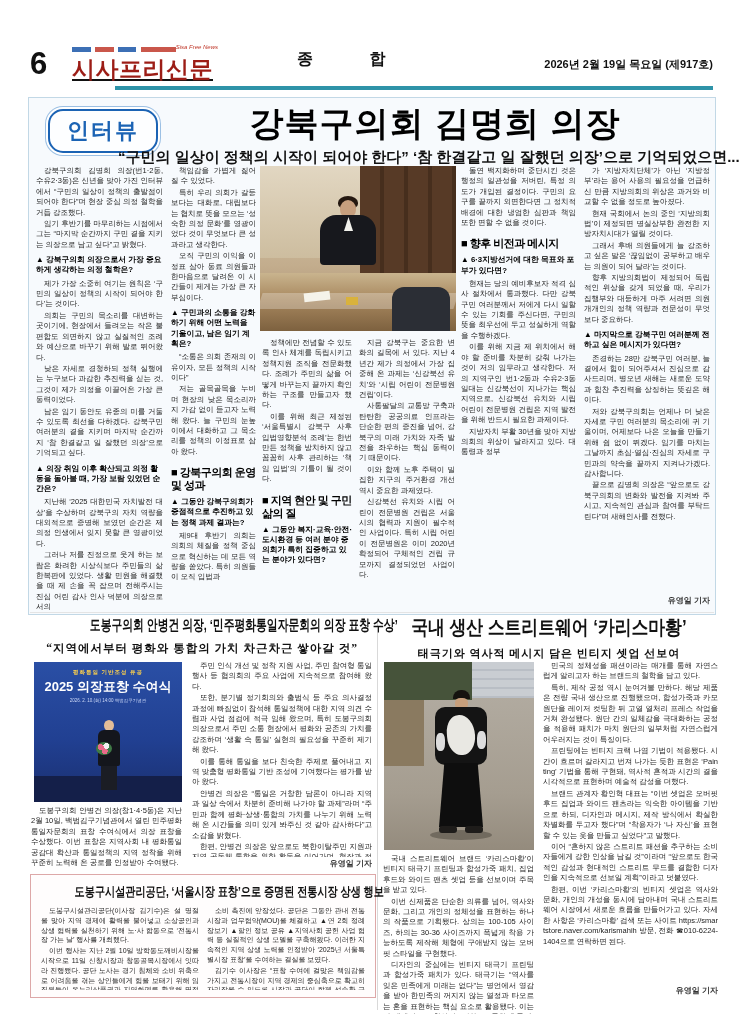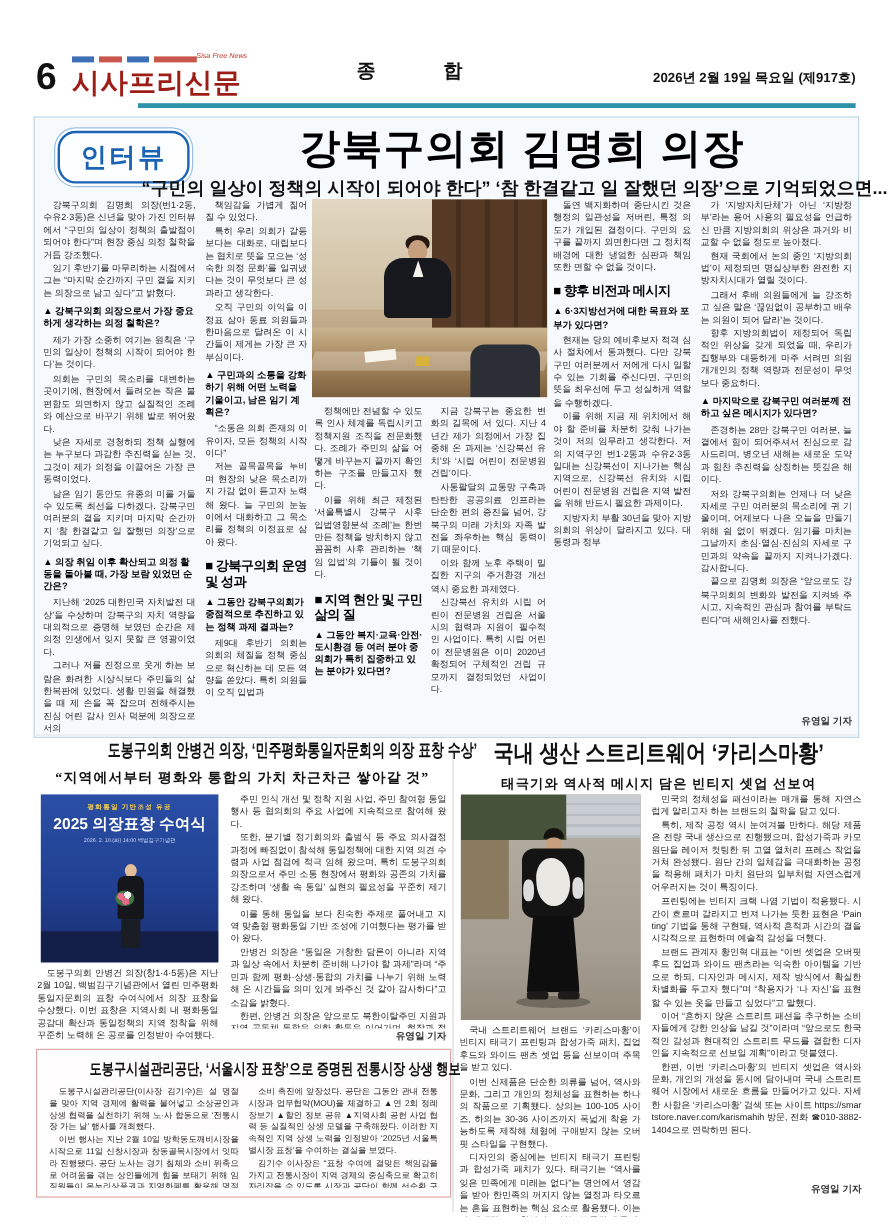--- a/index.html
+++ b/index.html
@@ -3,21 +3,21 @@
 <meta charset="utf-8">
 <style>
   html,body{margin:0;padding:0;}
   body{
     position:relative;width:743px;height:1025px;background:#ffffff;
     font-family:"Liberation Sans",sans-serif;color:#111;overflow:hidden;
   }
   .abs{position:absolute;}
   
   .page-num{left:30px;top:46px;font-size:31px;font-weight:900;letter-spacing:-1px;}
-  .masthead{left:60px;top:47px;width:150px;}
+  .masthead{left:72px;top:47px;width:150px;text-decoration:underline;}
   .masthead .deco{height:5px;width:104px;margin-bottom:2px;opacity:.85;
     background:linear-gradient(90deg,#1a56a8 0 18%,transparent 18% 22%,#c0392b 22% 40%,transparent 40% 44%,#1a56a8 44% 62%,transparent 62% 66%,#c0392b 66% 100%);}
   .masthead .tagline{position:absolute;right:4px;top:-3px;font-size:6px;font-style:italic;color:#c0392b;}
   .masthead .mtitle{font-size:23px;font-weight:900;color:#9c1d16;letter-spacing:.5px;white-space:nowrap;}
   .section-title{left:271px;top:49px;width:200px;text-align:left;font-size:16px;font-weight:900;letter-spacing:26px;text-indent:26px;white-space:nowrap;}
   .date-issue{left:430px;top:57px;width:283px;text-align:right;font-size:11px;font-weight:700;}
   .teal-rule{left:115px;top:86px;width:598px;height:4px;background:#2e93a8;}
   
   .iv-box{left:28px;top:97px;width:686px;height:516px;border:1px solid #c2d8e6;background:#f7fafd;}
   .iv-badge{left:48px;top:109px;width:106px;height:40px;border:2.5px solid #1b63b4;border-radius:15px;
@@ -132,21 +132,21 @@
     <p>제가 가장 소중히 여기는 원칙은 ‘구민의 일상이 정책의 시작이 되어야 한다’는 것이다.</p>
     <p>의회는 구민의 목소리를 대변하는 곳이기에, 현장에서 들려오는 작은 불편함도 외면하지 않고 실질적인 조례와 예산으로 바꾸기 위해 발로 뛰어왔다.</p>
     <p>낮은 자세로 경청하되 정책 실행에는 누구보다 과감한 추진력을 싣는 것, 그것이 제가 의정을 이끌어온 가장 큰 동력이었다.</p>
     <p>남은 임기 동안도 유종의 미를 거둘 수 있도록 최선을 다하겠다. 강북구민 여러분의 곁을 지키며 마지막 순간까지 ‘참 한결같고 일 잘했던 의장’으로 기억되고 싶다.</p>
     <h4>▲ 의장 취임 이후 확산되고 의정 활동을 돌아볼 때, 가장 보람 있었던 순간은?</h4>
     <p>지난해 ‘2025 대한민국 자치발전 대상’을 수상하며 강북구의 자치 역량을 대외적으로 증명해 보였던 순간은 제 의정 인생에서 잊지 못할 큰 영광이었다.</p>
     <p>그러나 저를 진정으로 웃게 하는 보람은 화려한 시상식보다 주민들의 삶 한복판에 있었다. 생활 민원을 해결했을 때 제 손을 꼭 잡으며 전해주시는 진심 어린 감사 인사 덕분에 의장으로서의</p>
   </div>
 <div class="ncol" style="left:171px;top:166px;width:85px;height:446px;">
     <p>책임감을 가볍게 짊어질 수 있었다.</p>
-    <p>특히 우리 의회가 갈등보다는 대화로, 대립보다는 협치로 뜻을 모으는 ‘성숙한 의정 문화’를 일궈냈다는 것이 무엇보다 큰 성과라고 생각한다.</p>
+    <p>특히 우리 의회가 갈등보다는 대화로, 대립보다는 협치로 뜻을 모으는 ‘성숙한 의정 문화’를 영광이었다 것이 무엇보다 큰 성과라고 생각한다.</p>
     <p>오직 구민의 이익을 이정표 삼아 동료 의원들과 한마음으로 달려온 이 시간들이 제게는 가장 큰 자부심이다.</p>
     <h4>▲ 구민과의 소통을 강화하기 위해 어떤 노력을 기울이고, 남은 임기 계획은?</h4>
     <p>“소통은 의회 존재의 이유이자, 모든 정책의 시작이다”</p>
     <p>저는 골목골목을 누비며 현장의 낮은 목소리까지 가감 없이 듣고자 노력해 왔다. 늘 구민의 눈높이에서 대화하고 그 목소리를 정책의 이정표로 삼아 왔다.</p>
     <h3>■ 강북구의회 운영 및 성과</h3>
     <h4>▲ 그동안 강북구의회가 중점적으로 추진하고 있는 정책 과제 결과는?</h4>
     <p>제9대 후반기 의회는 의회의 체질을 정책 중심으로 혁신하는 데 모든 역량을 쏟았다. 특히 의원들이 오직 입법과</p>
   </div>
 <div class="ncol" style="left:262px;top:338px;width:90px;height:272px;">
     <p>정책에만 전념할 수 있도록 인사 체계를 독립시키고 정책지원 조직을 전문화했다. 조례가 주민의 삶을 어떻게 바꾸는지 끝까지 확인하는 구조를 만들고자 했다.</p>
@@ -250,15 +250,15 @@
     <p>국내 스트리트웨어 브랜드 ‘카리스마황’이 빈티지 태극기 프린팅과 합성가죽 패치, 집업 후드와 와이드 팬츠 셋업 등을 선보이며 주목을 받고 있다.</p>
     <p>이번 신제품은 단순한 의류를 넘어, 역사와 문화, 그리고 개인의 정체성을 표현하는 하나의 작품으로 기획됐다. 상의는 100-105 사이즈, 하의는 30-36 사이즈까지 폭넓게 착용 가능하도록 제작해 체형에 구애받지 않는 오버핏 스타일을 구현했다.</p>
     <p>디자인의 중심에는 빈티지 태극기 프린팅과 합성가죽 패치가 있다. 태극기는 “역사를 잊은 민족에게 미래는 없다”는 명언에서 영감을 받아 한민족의 꺼지지 않는 열정과 타오르는 혼을 표현하는 핵심 요소로 활용됐다. 이는 전 세계적으로 확산되고 있는 K-문화 흐름 속에서 대한</p>
   </div>
 <div class="ncol" style="left:543px;top:661px;width:175px;height:320px;">
     <p>민국의 정체성을 패션이라는 매개를 통해 자연스럽게 알리고자 하는 브랜드의 철학을 담고 있다.</p>
     <p>특히, 제작 공정 역시 눈여겨볼 만하다. 해당 제품은 전량 국내 생산으로 진행됐으며, 합성가죽과 카모 원단을 레이저 컷팅한 뒤 고열 열처리 프레스 작업을 거쳐 완성됐다. 원단 간의 일체감을 극대화하는 공정을 적용해 패치가 마치 원단의 일부처럼 자연스럽게 어우러지는 것이 특징이다.</p>
     <p>프린팅에는 빈티지 크랙 나염 기법이 적용됐다. 시간이 흐르며 갈라지고 번져 나가는 듯한 표현은 ‘Painting’ 기법을 통해 구현돼, 역사적 흔적과 시간의 결을 시각적으로 표현하며 예술적 감성을 더했다.</p>
     <p>브랜드 관계자 황인혁 대표는 “이번 셋업은 오버핏 후드 집업과 와이드 팬츠라는 익숙한 아이템을 기반으로 하되, 디자인과 메시지, 제작 방식에서 확실한 차별화를 두고자 했다”며 “착용자가 ‘나 자신’을 표현할 수 있는 옷을 만들고 싶었다”고 말했다.</p>
     <p>이어 “흔하지 않은 스트리트 패션을 추구하는 소비자들에게 강한 인상을 남길 것”이라며 “앞으로도 한국적인 감성과 현대적인 스트리트 무드를 결합한 디자인을 지속적으로 선보일 계획”이라고 덧붙였다.</p>
-    <p>한편, 이번 ‘카리스마황’의 빈티지 셋업은 역사와 문화, 개인의 개성을 동시에 담아내며 국내 스트리트웨어 시장에서 새로운 흐름을 만들어가고 있다. 자세한 사항은 ‘카리스마황’ 검색 또는 사이트 https://smartstore.naver.com/karismahih 방문, 전화 ☎010-3882-1404으로 연락하면 된다.</p>
+    <p>한편, 이번 ‘카리스마황’의 빈티지 셋업은 역사와 문화, 개인의 개성을 동시에 담아내며 국내 스트리트웨어 시장에서 새로운 흐름을 만들어가고 있다. 자세한 사항은 ‘카리스마황’ 검색 또는 사이트 https://smartstore.naver.com/karismahih 방문, 전화 ☎010-6224-1404으로 연락하면 된다.</p>
   </div>
 <div class="byline" style="left:543px;top:985px;width:175px;">유영일 기자</div>
 
 </body></html>

